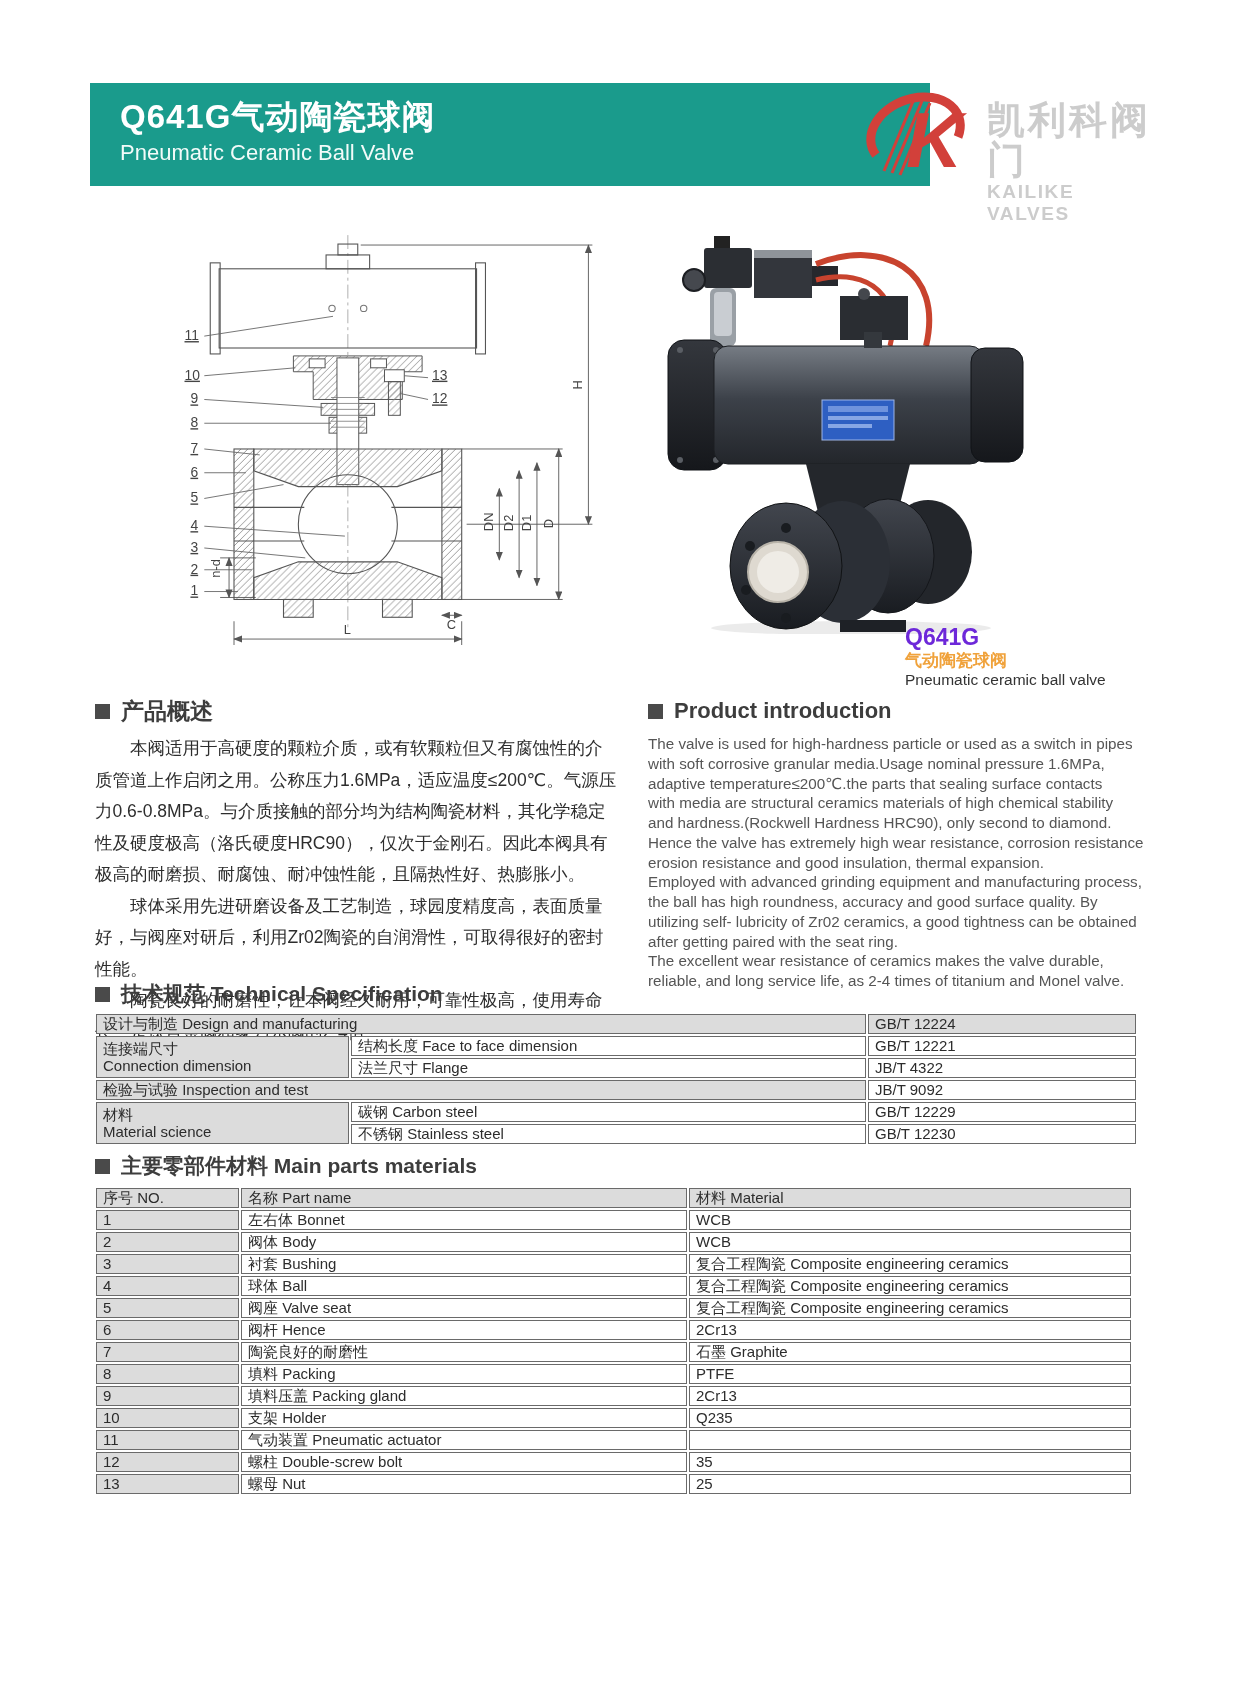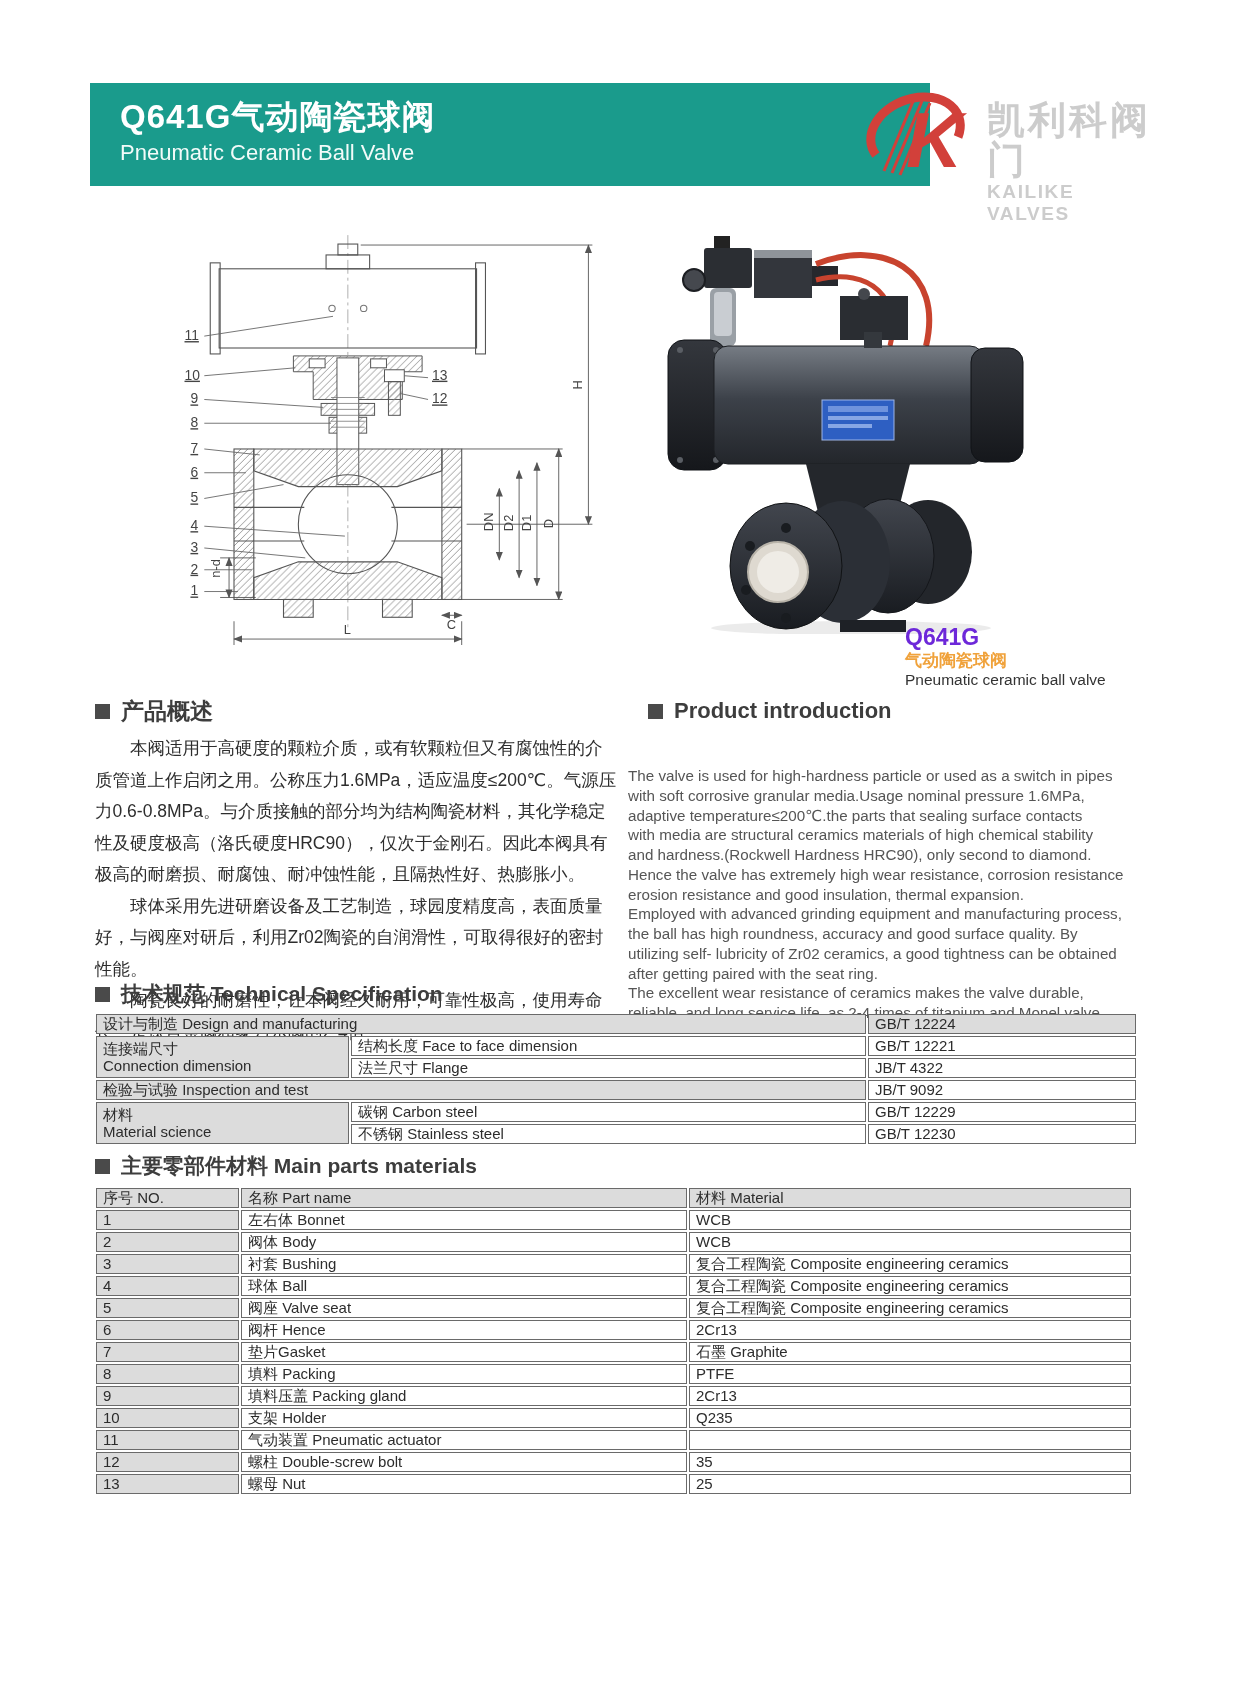--- a/index.html
+++ b/index.html
@@ -24,22 +24,22 @@
   .drawing{position:absolute;left:135px;top:228px;width:495px;height:438px;}
   .photo{position:absolute;left:626px;top:234px;width:470px;height:400px;}
   .photo-cap{position:absolute;left:905px;top:624px;line-height:1.18;}
   .cap-model{font-size:23px;font-weight:800;color:#6d28d9;}
   .cap-zh{font-size:17px;color:#f0a23b;font-weight:bold;}
   .cap-en{font-size:15.5px;color:#333;}
 
   
   .overview-text{position:absolute;left:95px;top:733px;width:522px;}
   .overview-text p{margin:0;text-indent:2em;font-size:17.5px;line-height:1.8;color:#2d2d2d;}
-  .intro-text{position:absolute;left:628px;top:734px;width:502px;white-space:pre-line;
-              font-size:15.2px;line-height:1.3;color:#555;margin-top:32px;}
+  .intro-text{position:absolute;left:648px;top:734px;width:502px;white-space:pre-line;
+              font-size:15.2px;line-height:1.3;color:#555;}
 
   
   table{border-collapse:separate;border-spacing:2px;table-layout:fixed;font-size:15px;color:#2c2c2c;}
   td,th{border:1px solid #6a6a6a;text-align:left;padding:0 6px;background:#fff;font-weight:normal;
         height:18px;line-height:1.15;overflow:hidden;white-space:nowrap;}
   .gray{background:#dcdcdc;}
   .spec{position:absolute;left:94px;top:1012px;width:1042px;}
   .parts{position:absolute;left:94px;top:1186px;width:1037px;}
   .blk{display:block;}
 
@@ -390,21 +390,21 @@
           <td>阀座 Valve seat</td>
           <td>复合工程陶瓷  Composite engineering ceramics</td>
         </tr>
         <tr>
           <td class="gray">6</td>
           <td>阀杆 Hence</td>
           <td>2Cr13</td>
         </tr>
         <tr>
           <td class="gray">7</td>
-          <td>垫片Gasket</td>
+          <td>陶瓷良好的耐磨性</td>
           <td>石墨 Graphite</td>
         </tr>
         <tr>
           <td class="gray">8</td>
           <td>填料 Packing</td>
           <td>PTFE</td>
         </tr>
         <tr>
           <td class="gray">9</td>
           <td>填料压盖 Packing gland</td>

